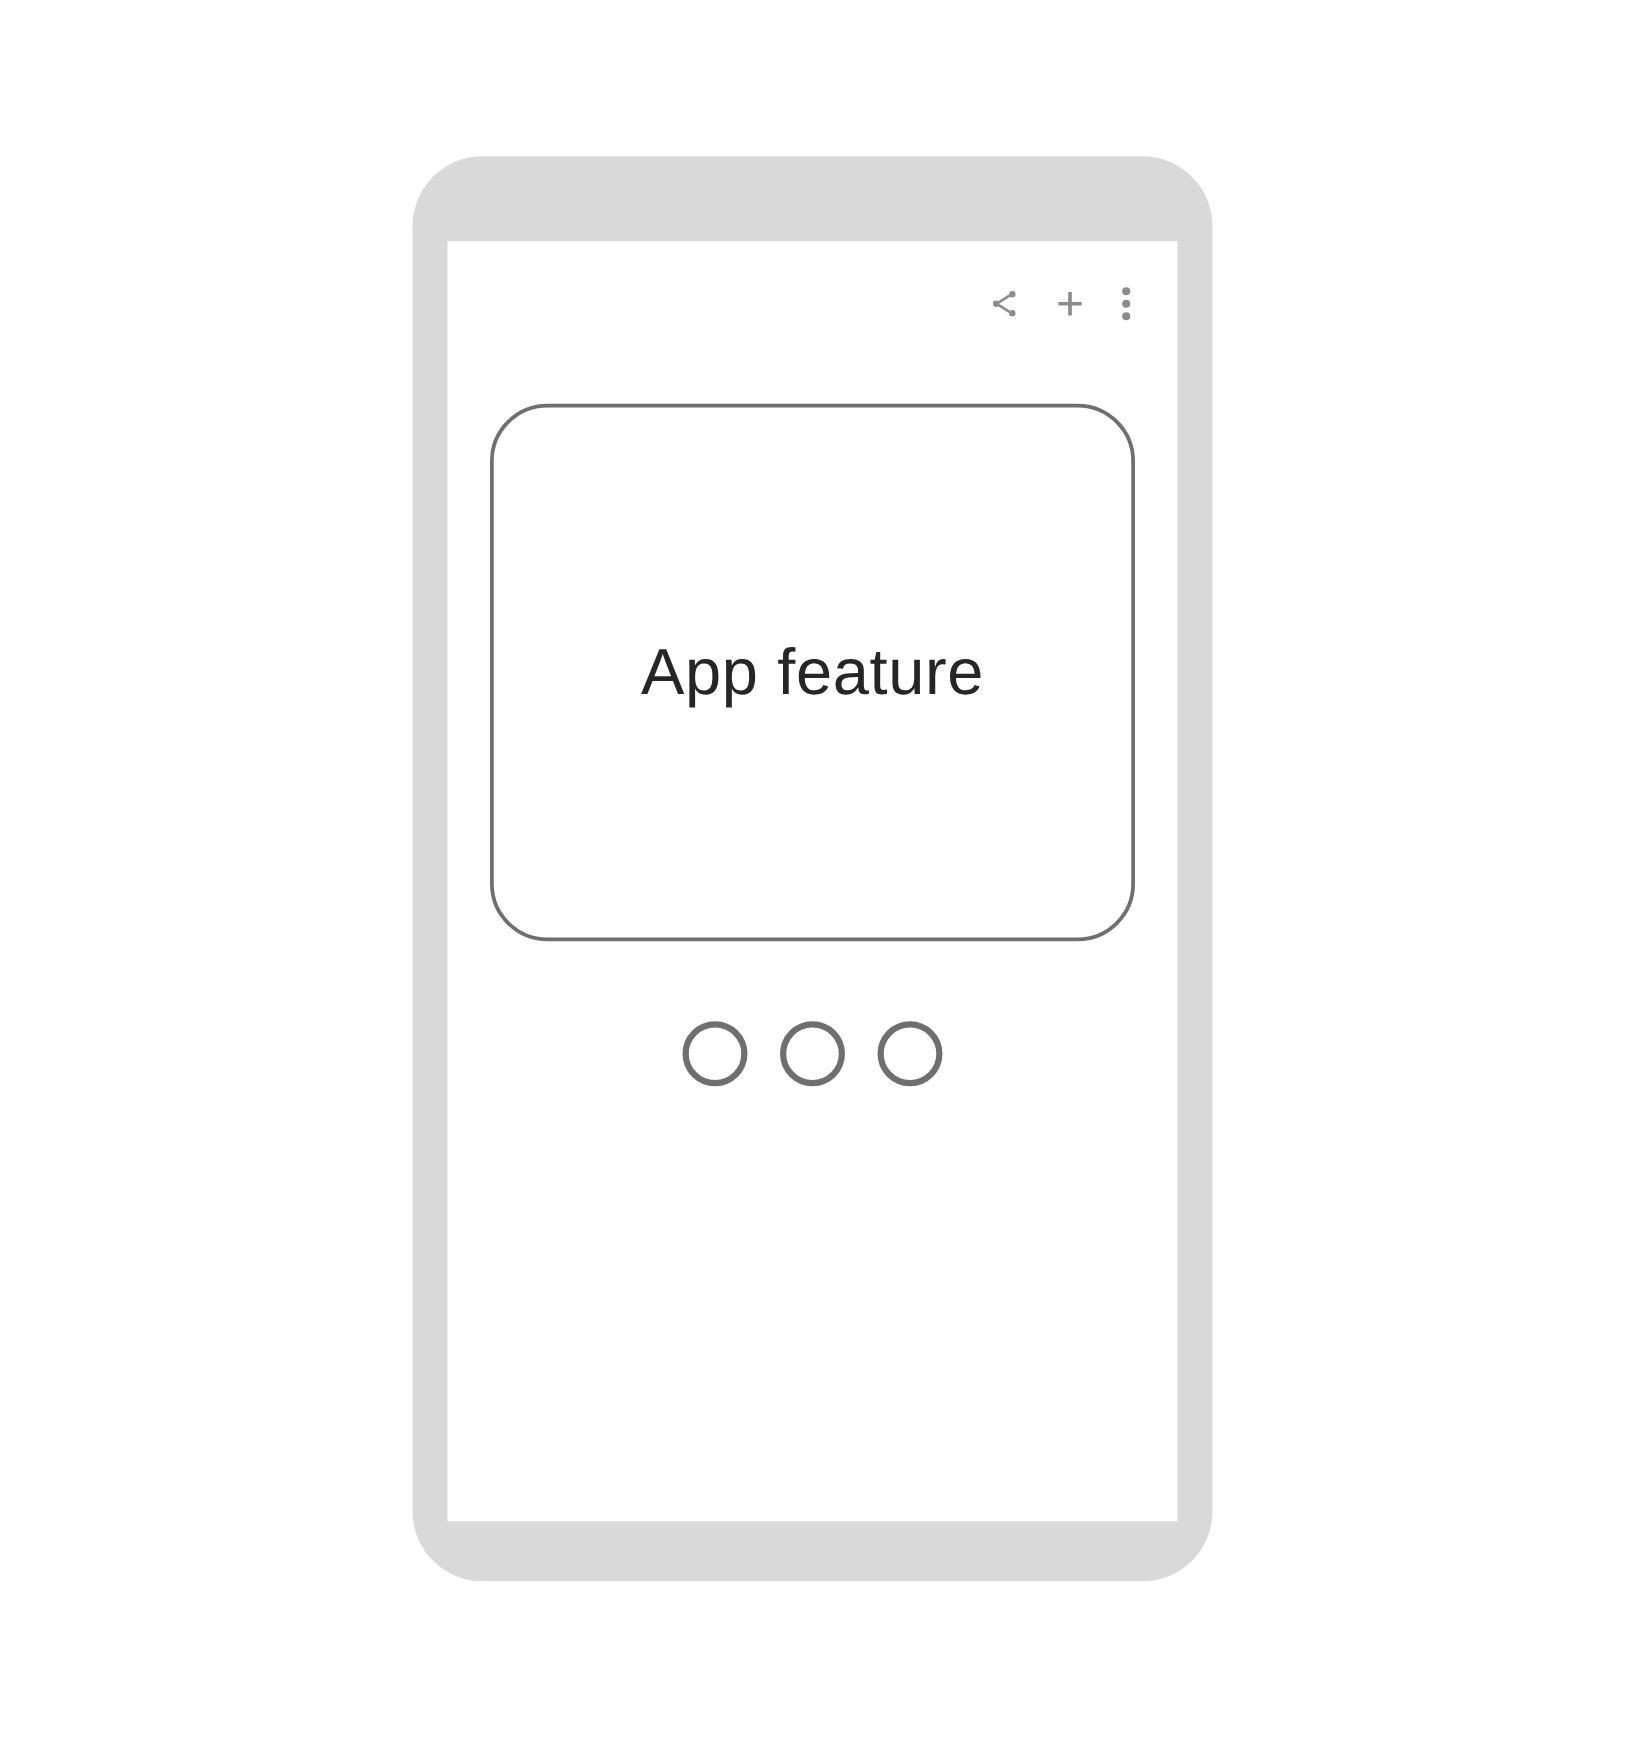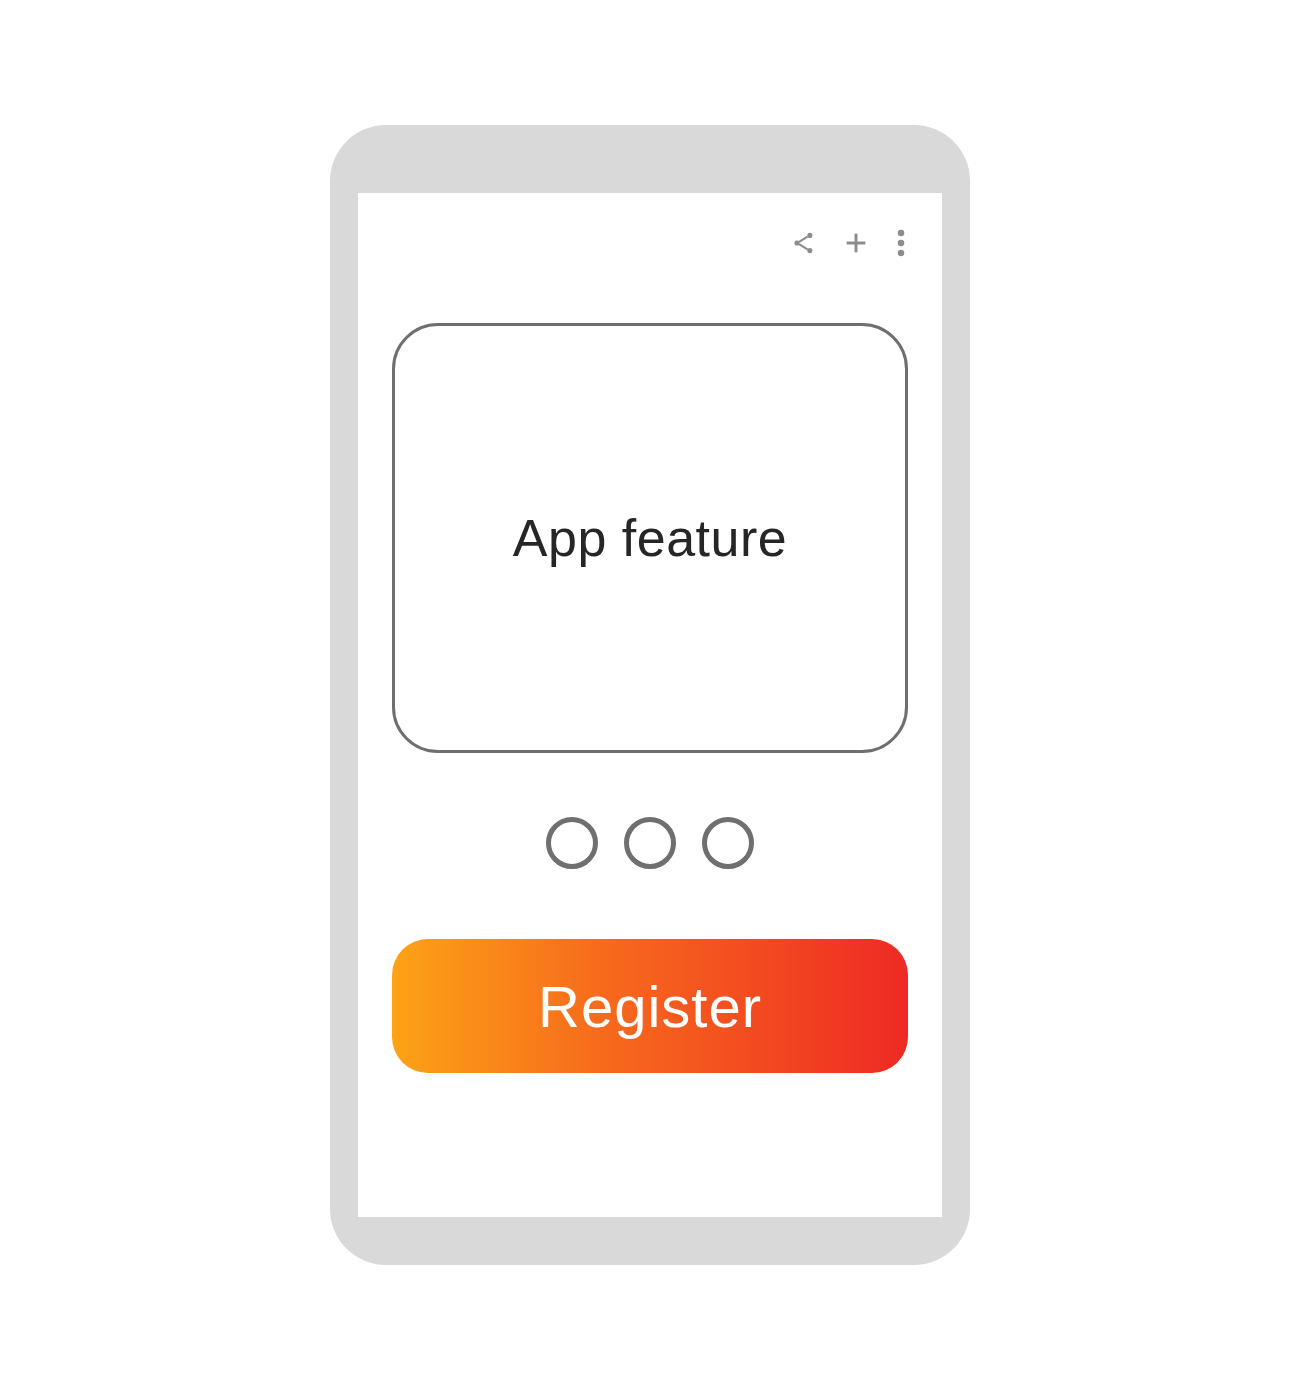--- a/index.html
+++ b/index.html
@@ -117,16 +117,15 @@
     <div class="feature-card">
       <span class="feature-text">App feature</span>
     </div>
 
     <div class="pager">
       <div class="pager-dot"></div>
       <div class="pager-dot"></div>
       <div class="pager-dot"></div>
     </div>
 
-    <button class="register-btn">Register</button>
 
   </div>
 </div>
 
 </body></html>

